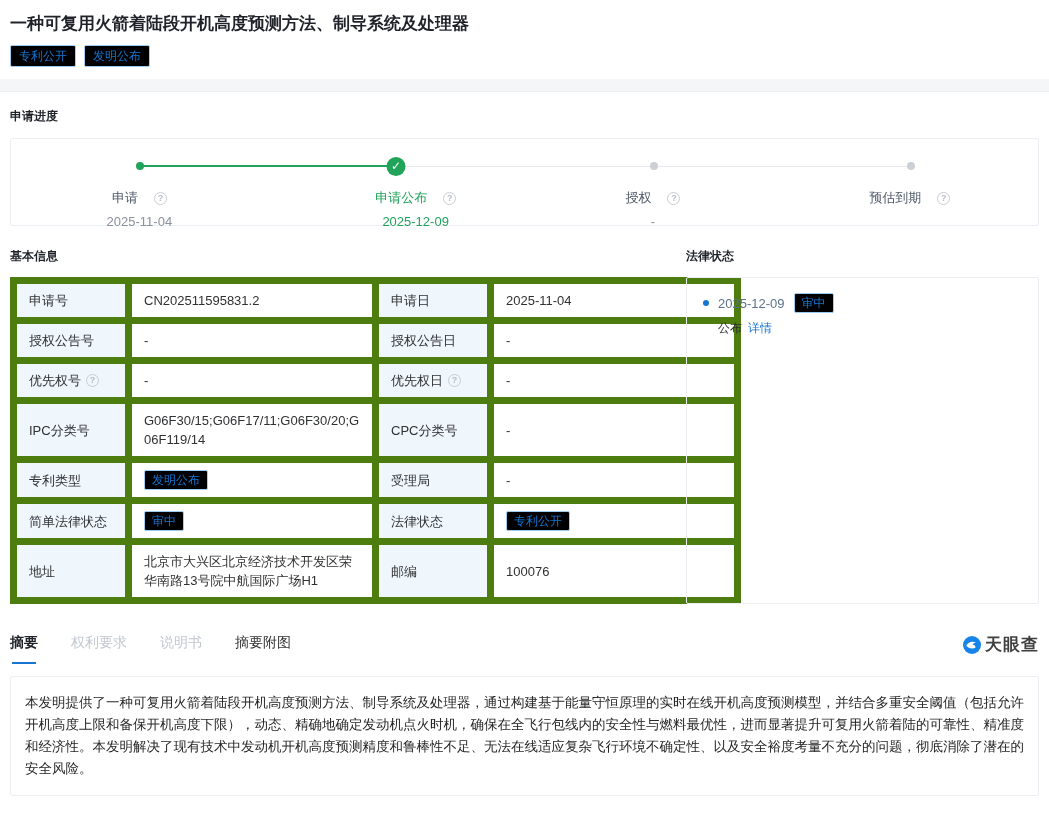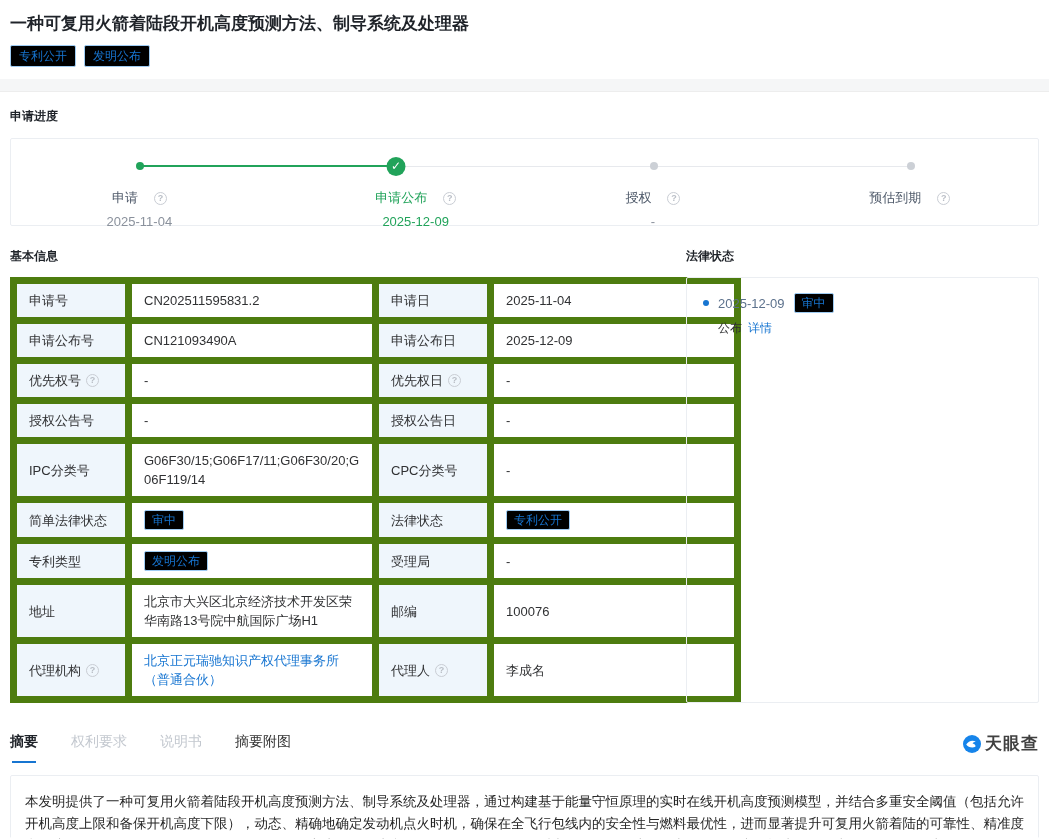--- a/index.html
+++ b/index.html
@@ -142,86 +142,64 @@
       <div class="col-head section-heading">基本信息</div>
       <table class="info">
         <tbody>
         <tr>
           <td class="lbl">申请号</td>
           <td class="val">CN202511595831.2</td>
           <td class="lbl">申请日</td>
           <td class="val">2025-11-04</td>
         </tr>
         <tr>
-          <td class="lbl">申请公布号</td>
-          <td class="val">CN121093490A</td>
-          <td class="lbl">申请公布日</td>
-          <td class="val">2025-12-09</td>
+          <td class="lbl">授权公告号</td>
+          <td class="val">-</td>
+          <td class="lbl">授权公告日</td>
+          <td class="val">-</td>
         </tr>
         <tr>
           <td class="lbl">
                 <span class="lbl-inner">
                   <span>优先权号</span>
                   <span class="help">?</span>
                 </span>
               </td>
           <td class="val">-</td>
           <td class="lbl">
                 <span class="lbl-inner">
                   <span>优先权日</span>
                   <span class="help">?</span>
                 </span>
               </td>
           <td class="val">-</td>
         </tr>
         <tr>
-          <td class="lbl">授权公告号</td>
-          <td class="val">-</td>
-          <td class="lbl">授权公告日</td>
-          <td class="val">-</td>
-        </tr>
-        <tr>
           <td class="lbl">IPC分类号</td>
           <td class="val">G06F30/15;G06F17/11;G06F30/20;G06F119/14</td>
           <td class="lbl">CPC分类号</td>
+          <td class="val">-</td>
+        </tr>
+        <tr>
+          <td class="lbl">专利类型</td>
+          <td class="val"><span class="tag small">发明公布</span></td>
+          <td class="lbl">受理局</td>
           <td class="val">-</td>
         </tr>
         <tr>
           <td class="lbl">简单法律状态</td>
           <td class="val"><span class="tag small">审中</span></td>
           <td class="lbl">法律状态</td>
           <td class="val"><span class="tag small">专利公开</span></td>
         </tr>
         <tr>
-          <td class="lbl">专利类型</td>
-          <td class="val"><span class="tag small">发明公布</span></td>
-          <td class="lbl">受理局</td>
-          <td class="val">-</td>
-        </tr>
-        <tr>
           <td class="lbl">地址</td>
           <td class="val">北京市大兴区北京经济技术开发区荣华南路13号院中航国际广场H1</td>
           <td class="lbl">邮编</td>
           <td class="val">100076</td>
-        </tr>
-        <tr>
-          <td class="lbl">
-                <span class="lbl-inner">
-                  <span>代理机构</span>
-                  <span class="help">?</span>
-                </span>
-              </td>
-          <td class="val"><a class="cell-link">北京正元瑞驰知识产权代理事务所（普通合伙）</a></td>
-          <td class="lbl">
-                <span class="lbl-inner">
-                  <span>代理人</span>
-                  <span class="help">?</span>
-                </span>
-              </td>
-          <td class="val">李成名</td>
         </tr>
         </tbody>
       </table>
     </div>
 
     <div class="col-right">
       <div class="col-head section-heading">法律状态</div>
       <div class="legal-card">
         <div>
           <div class="legal-entry-line">

